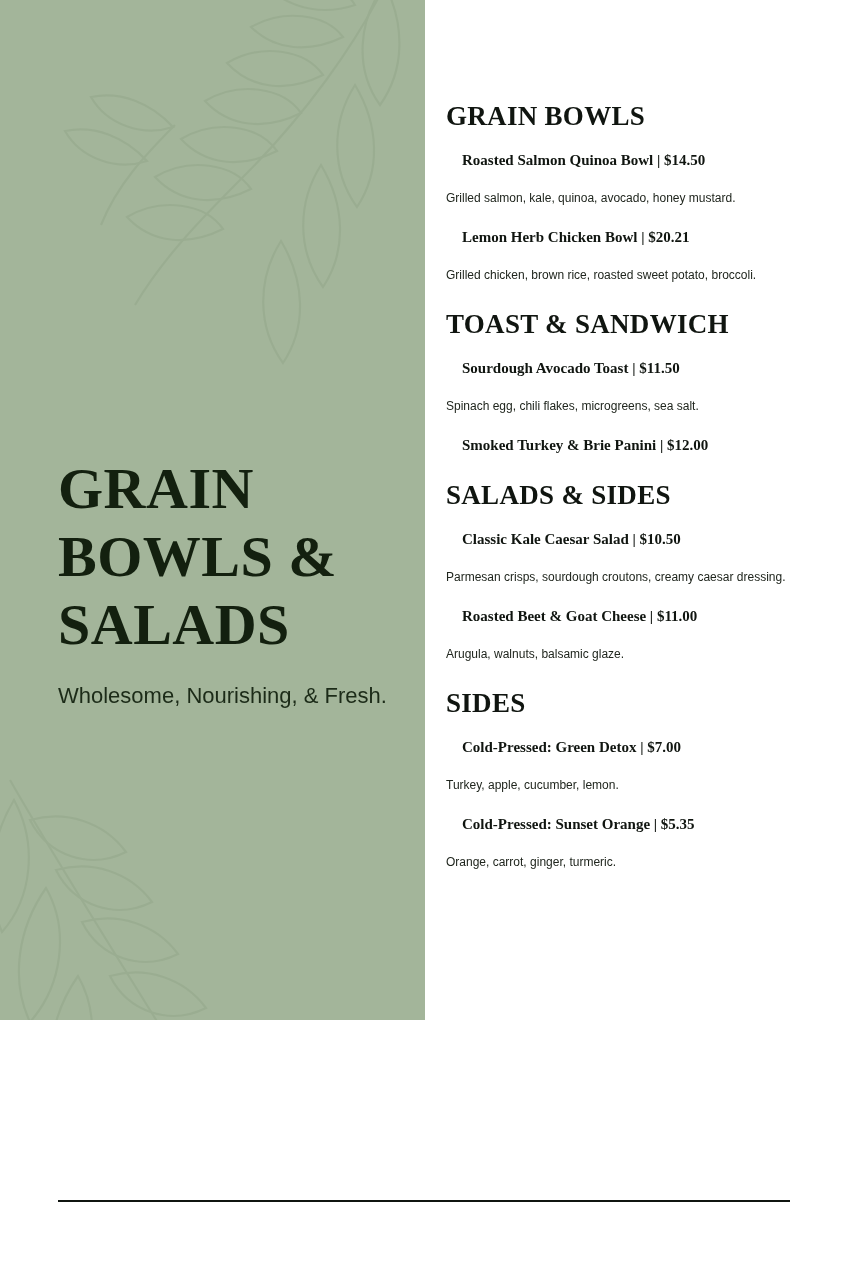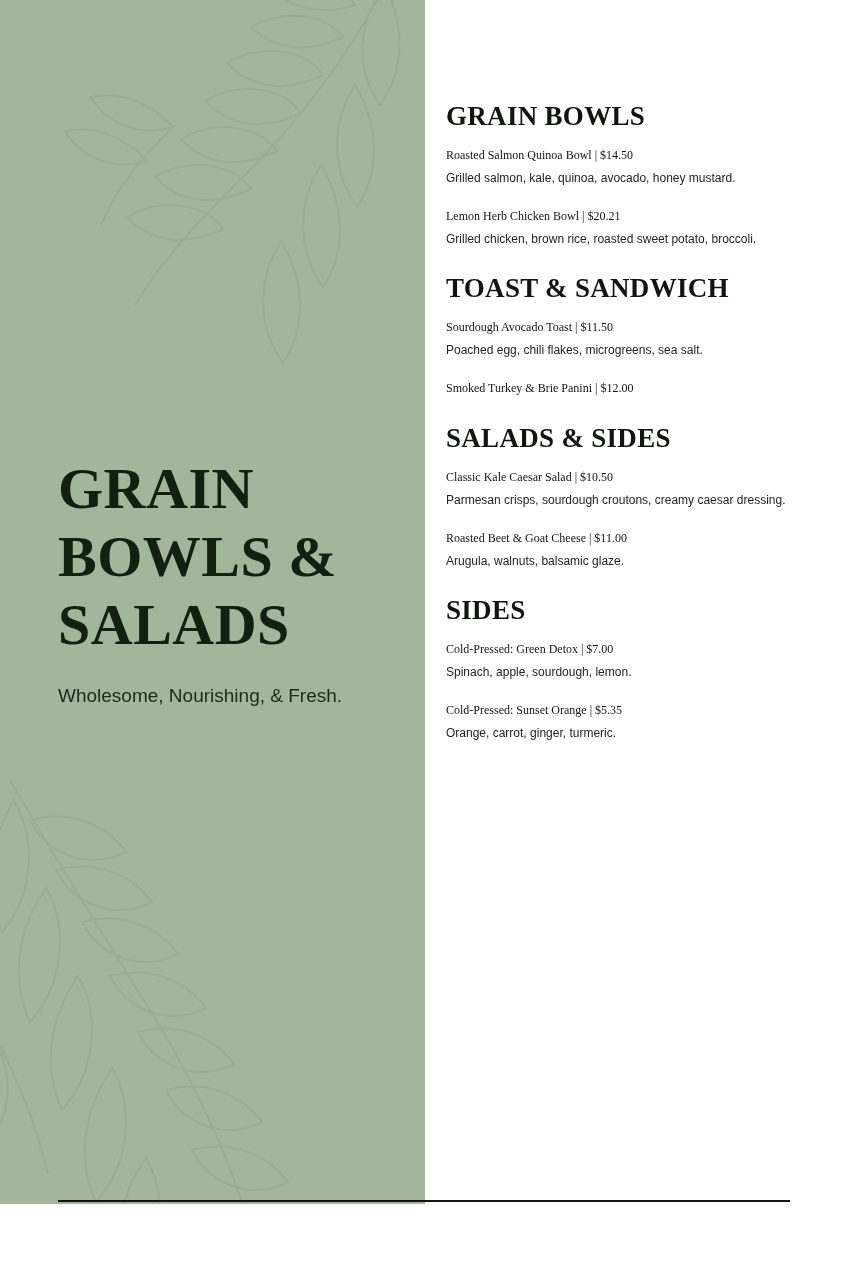--- a/index.html
+++ b/index.html
@@ -19,21 +19,21 @@
     height: 1264px;
     background: #ffffff;
     overflow: hidden;
   }
   
   .left-panel {
     position: absolute;
     left: 0;
     top: 0;
     width: 425px;
-    height: 1204px;
+    height: 1020px;
     background: #a3b59a;
     overflow: hidden;
   }
   .leaf-art {
     position: absolute;
     pointer-events: none;
   }
   .leaf-top {
     left: 55px;
     top: -25px;
@@ -58,21 +58,21 @@
     font-family: "Liberation Serif", serif;
     font-weight: bold;
     font-size: 58px;
     line-height: 68px;
     letter-spacing: 0.5px;
     color: #13200f;
     margin: 0;
   }
   .brand-sub {
     font-family: "Liberation Sans", sans-serif;
-    font-size: 19px;
+    font-size: 22px;
     line-height: 30px;
     color: #1c2b18;
     margin: 22px 0 0 0;
   }
   
   .right-panel {
     position: absolute;
     left: 425px;
     top: 0;
     width: 382px;
@@ -98,25 +98,25 @@
     line-height: 32px;
   }
   .item {
     margin-bottom: 15px;
   }
   .item:last-child {
     margin-bottom: 0;
   }
   .item-title {
     font-family: "Liberation Serif", serif;
-    font-weight: normal;
-    font-size: 12px;
+    font-weight: bold;
+    font-size: 15px;
     line-height: 24px;
     color: #101510;
-    margin: 0;
+    margin: 16px;
   }
   .item-desc {
     font-family: "Liberation Sans", sans-serif;
     font-size: 12px;
     line-height: 21px;
     color: #20261e;
     margin: 1px 0 0 0;
   }
   
   .footer-rule {
@@ -193,21 +193,21 @@
         <div class="item">
           <p class="item-title">Lemon Herb Chicken Bowl | $20.21</p>
           <p class="item-desc">Grilled chicken, brown rice, roasted sweet potato, broccoli.</p>
         </div>
       </div>
 
       <div class="section">
         <h2 class="section-heading">TOAST &amp; SANDWICH</h2>
         <div class="item">
           <p class="item-title">Sourdough Avocado Toast | $11.50</p>
-          <p class="item-desc">Poached egg, chili flakes, microgreens, sea salt.</p>
+          <p class="item-desc">Spinach egg, chili flakes, microgreens, sea salt.</p>
         </div>
         <div class="item">
           <p class="item-title">Smoked Turkey &amp; Brie Panini | $12.00</p>
         </div>
       </div>
 
       <div class="section">
         <h2 class="section-heading">SALADS &amp; SIDES</h2>
         <div class="item">
           <p class="item-title">Classic Kale Caesar Salad | $10.50</p>
@@ -216,21 +216,21 @@
         <div class="item">
           <p class="item-title">Roasted Beet &amp; Goat Cheese | $11.00</p>
           <p class="item-desc">Arugula, walnuts, balsamic glaze.</p>
         </div>
       </div>
 
       <div class="section">
         <h2 class="section-heading">SIDES</h2>
         <div class="item">
           <p class="item-title">Cold-Pressed: Green Detox | $7.00</p>
-          <p class="item-desc">Spinach, apple, sourdough, lemon.</p>
+          <p class="item-desc">Turkey, apple, cucumber, lemon.</p>
         </div>
         <div class="item">
           <p class="item-title">Cold-Pressed: Sunset Orange | $5.35</p>
           <p class="item-desc">Orange, carrot, ginger, turmeric.</p>
         </div>
       </div>
 
     </div>
   </div>
 

